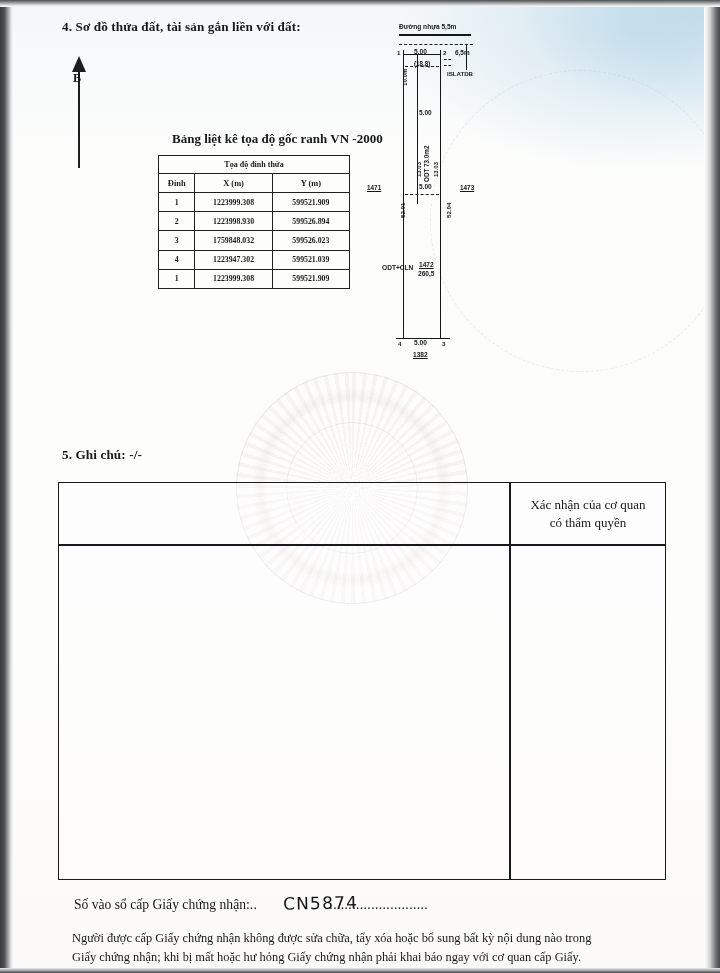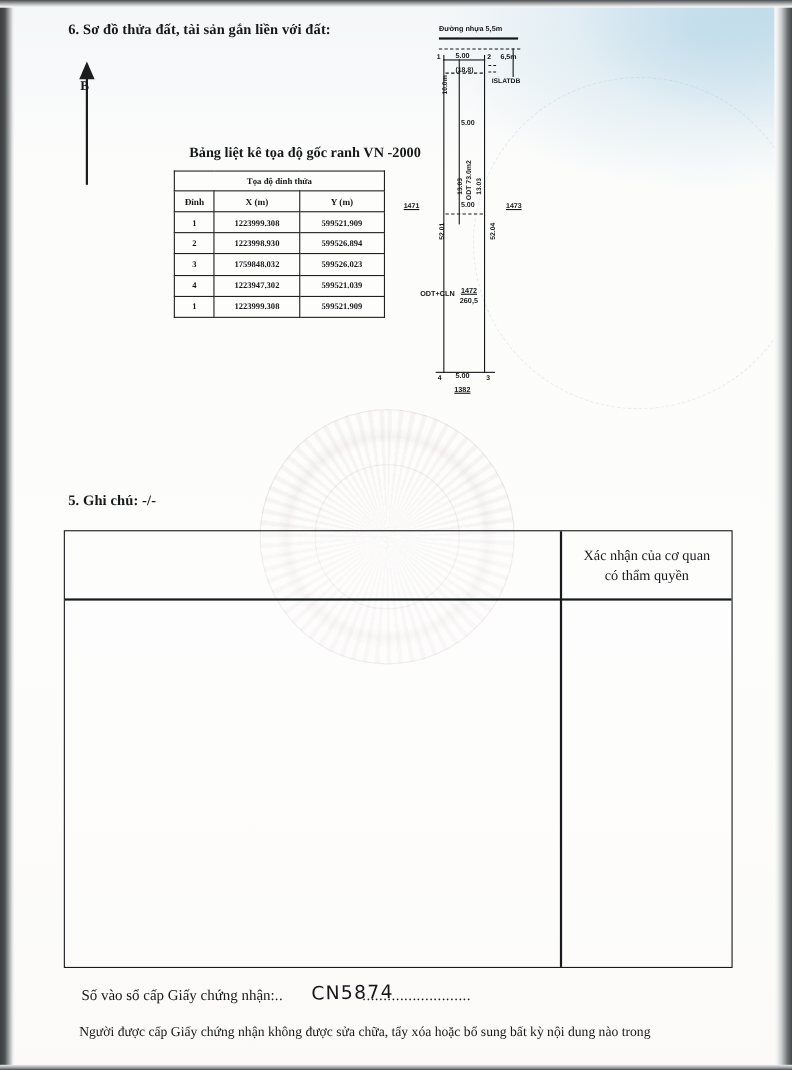--- a/index.html
+++ b/index.html
@@ -228,21 +228,21 @@
 <body>
 
 <div id="page">
   <div class="paper-tint"></div>
   <div class="wm-wave"></div>
   <div class="watermark"></div>
   <div class="watermark2"></div>
 
   <div class="content">
 
-    <div class="sec-heading" id="sec4-title">6. Sơ đồ thửa đất, tài sản gắn liền với đất:</div>
+    <div class="sec-heading" id="sec4-title">4. Sơ đồ thửa đất, tài sản gắn liền với đất:</div>
 
     <div id="north-arrow">
       <div class="head"></div>
       <div class="shaft"></div>
       <div class="letter">B</div>
     </div>
 
     <div id="coord-caption">Bảng liệt kê tọa độ gốc ranh VN -2000</div>
 
     <table id="coord-table">
@@ -357,20 +357,21 @@
       <div style="position:absolute;left:452px;right:0;top:63px;bottom:0;"></div>
     </div>
 
     <div id="cert-number-line">
       <span>Số vào sổ cấp Giấy chứng nhận:</span><span class="dots">..</span><span class="dots" style="margin-left:72px;">..........................</span>
     </div>
     <div id="cert-number-hand">CN5874</div>
 
     <div id="footer-note">
       <div class="nowrap">Người được cấp Giấy chứng nhận không được sửa chữa, tẩy xóa hoặc bổ sung bất kỳ nội dung nào trong</div>
+      <div class="nowrap">Giấy chứng nhận; khi bị mất hoặc hư hỏng Giấy chứng nhận phải khai báo ngay với cơ quan cấp Giấy.</div>
     </div>
 
   </div>
 
   <div class="edge-left"></div>
   <div class="edge-right"></div>
   <div class="edge-top"></div>
   <div class="edge-bottom"></div>
 </div>
 

